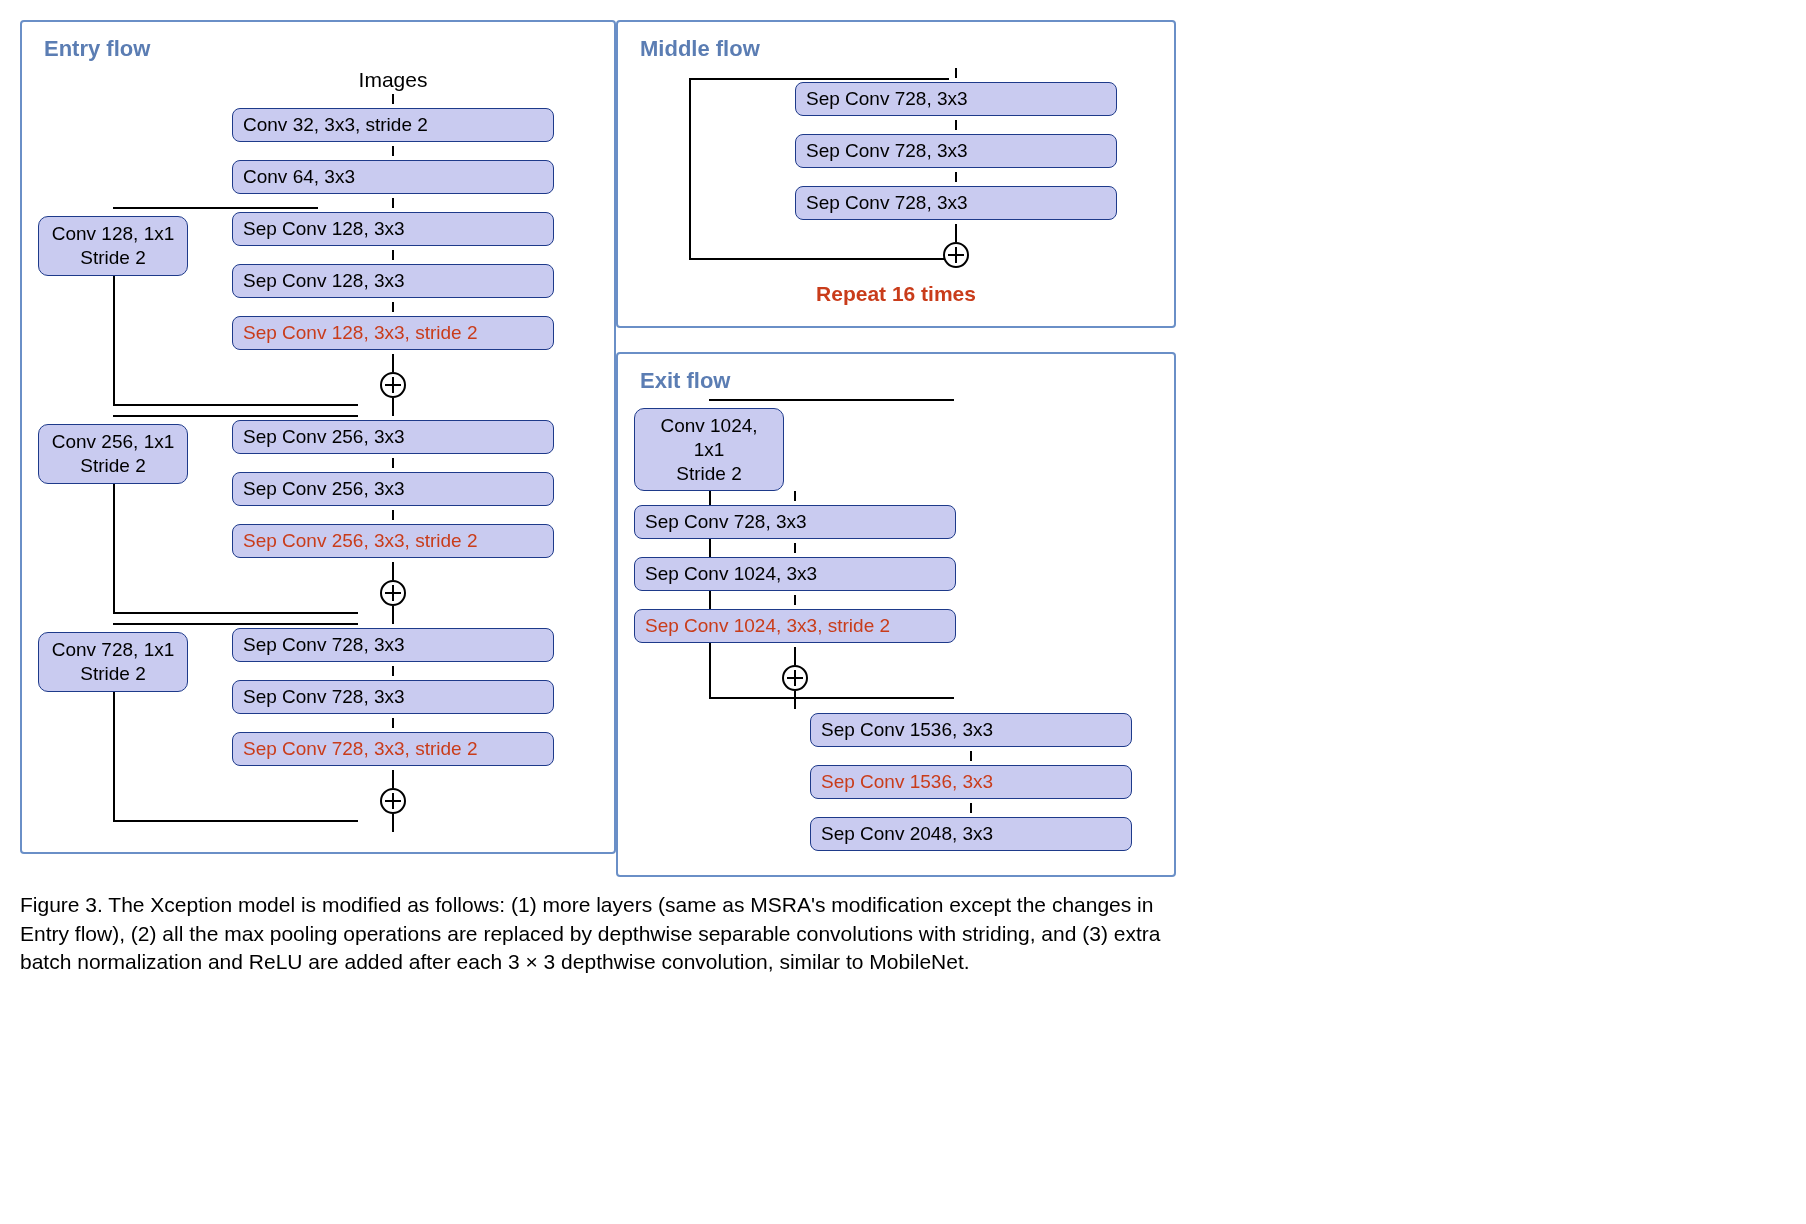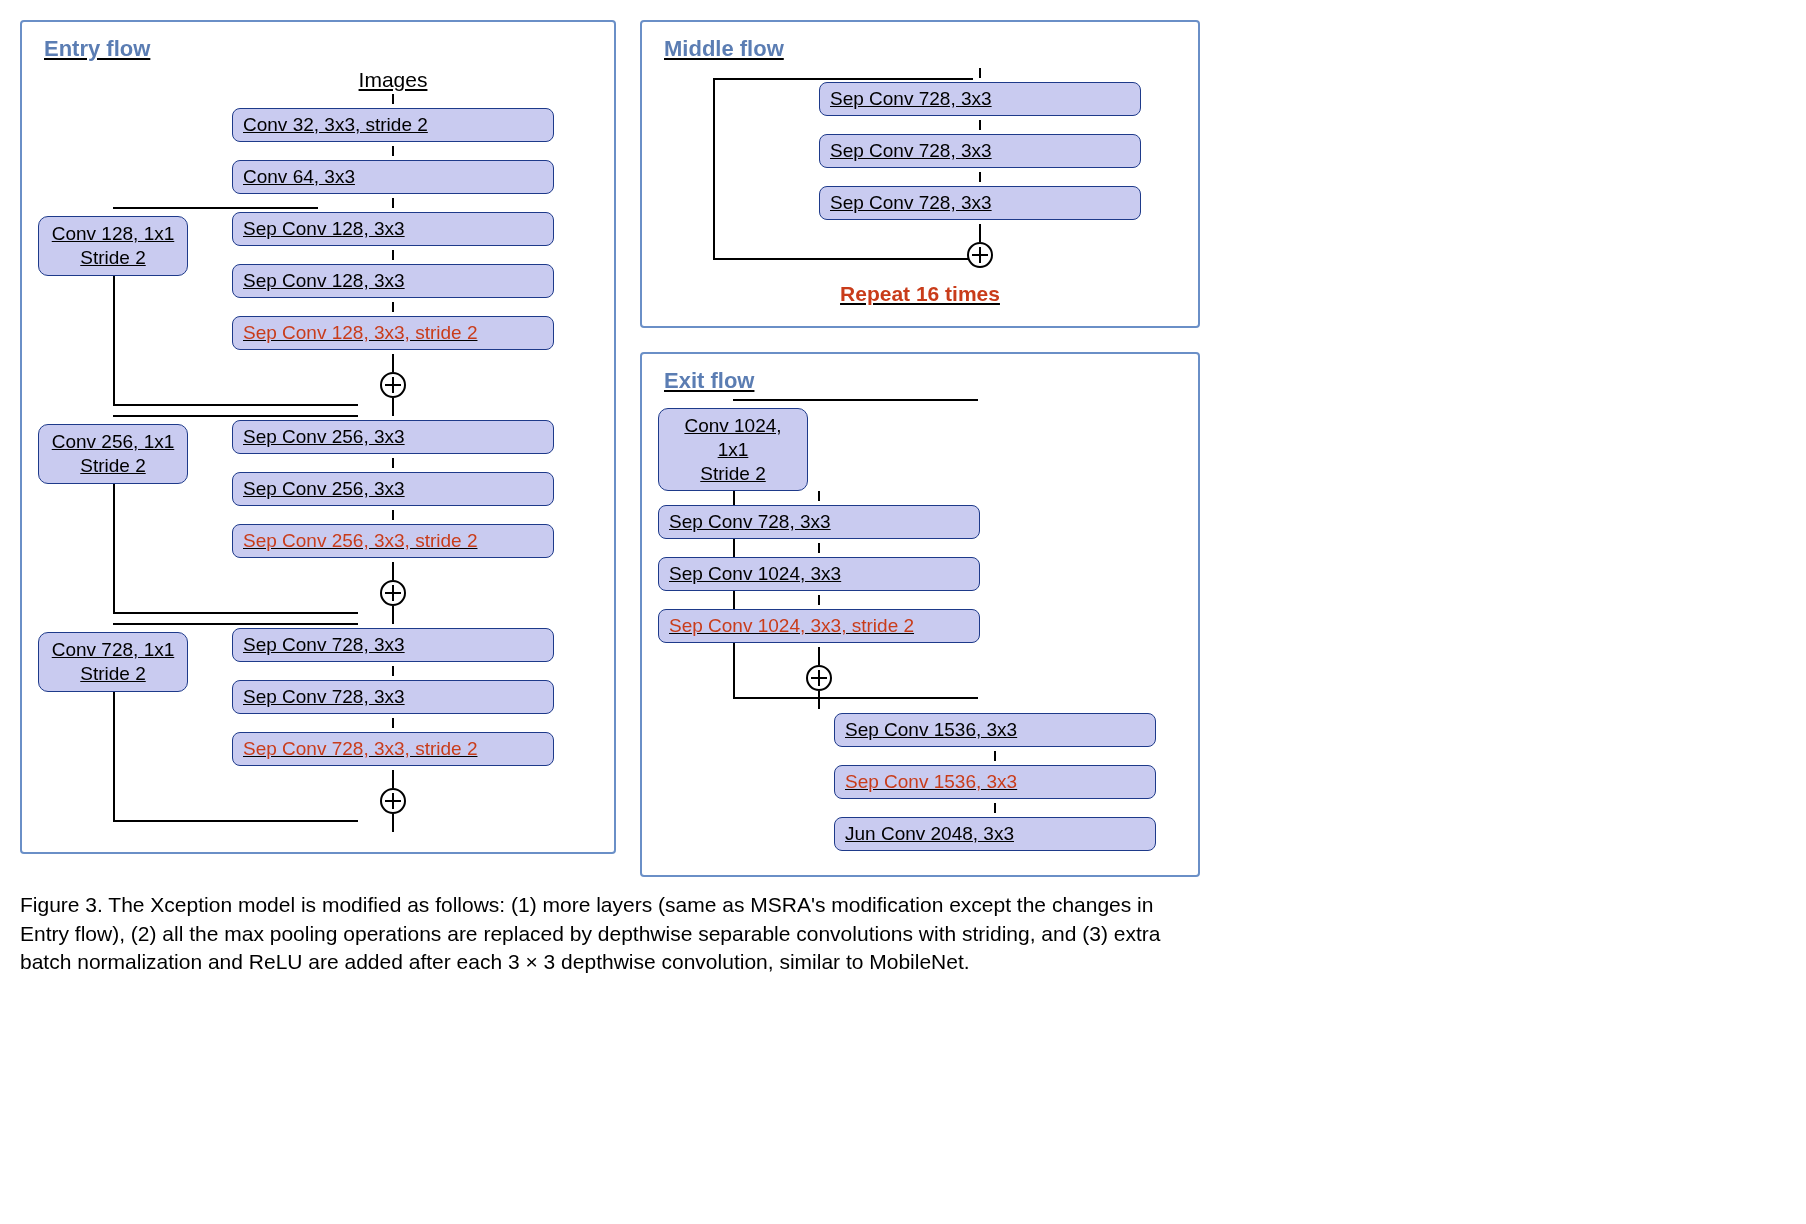--- a/index.html
+++ b/index.html
@@ -4,24 +4,22 @@
 <style>
   body {
     margin: 0;
     padding: 20px;
     font-family: Arial, Helvetica, sans-serif;
     background: #fff;
     color: #000;
   }
   .diagram-row {
     display: flex;
-    gap: 24px;
     align-items: flex-start;
     margin-bottom: 12px;
-    text-decoration: underline;
   }
   .flow-panel {
     border: 2px solid #6a8fc7;
     border-radius: 4px;
     padding: 12px 16px 20px 16px;
     position: relative;
   }
   .panel-title {
     color: #5b7db3;
     font-weight: bold;
@@ -281,21 +279,21 @@
         </div>
       </div>
 
       <div class="group">
         <div class="side-slot empty"></div>
         <div class="stack">
           <div class="layer-box">Sep Conv 1536, 3x3</div>
           <div class="connector"></div>
           <div class="layer-box highlight">Sep Conv 1536, 3x3</div>
           <div class="connector"></div>
-          <div class="layer-box">Jun Conv 2048, 3x3</div>
+          <div class="layer-box">Sep Conv 2048, 3x3</div>
         </div>
       </div>
     </div>
 
   </div>
 </div>
 
 <div class="caption">Figure 3. The Xception model is modified as follows: (1) more layers (same as MSRA's modification except the changes in Entry flow), (2) all the max pooling operations are replaced by depthwise separable convolutions with striding, and (3) extra batch normalization and ReLU are added after each 3 × 3 depthwise convolution, similar to MobileNet.</div>
 
 </body></html>

